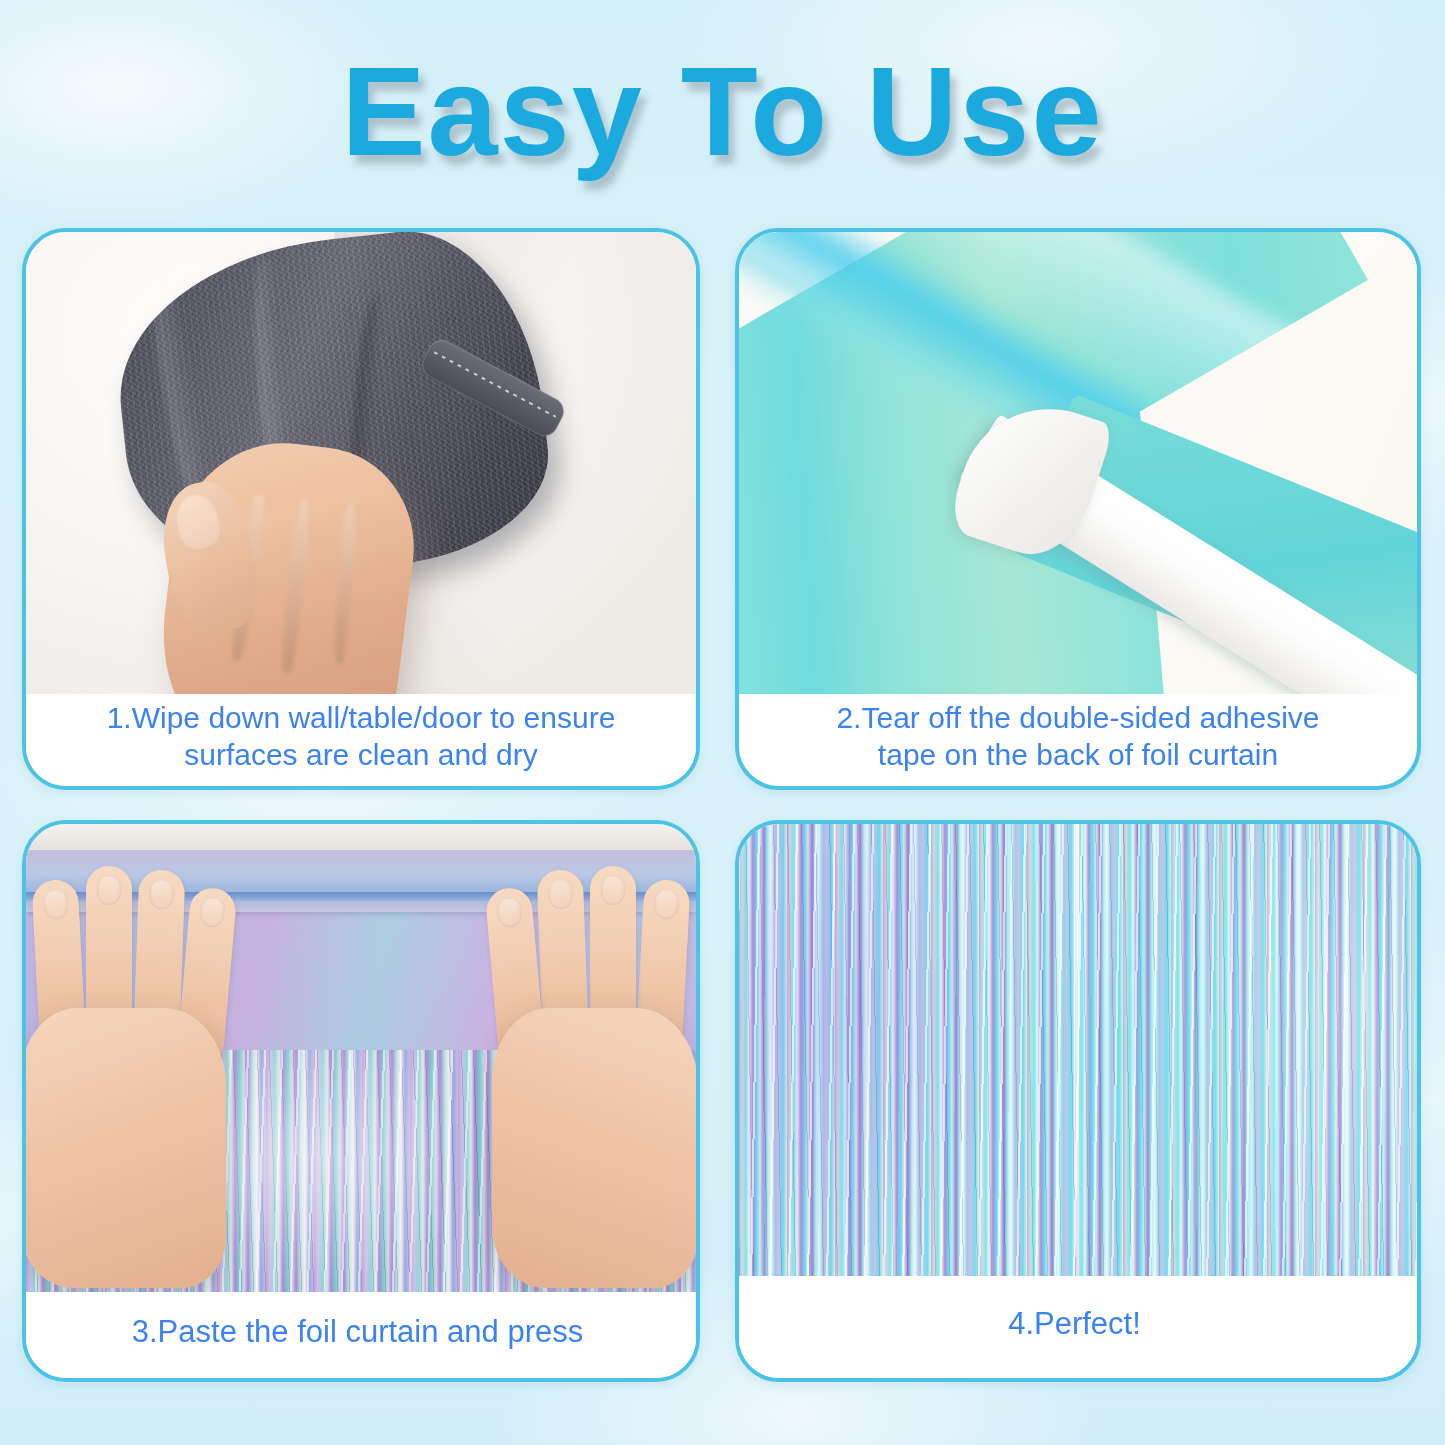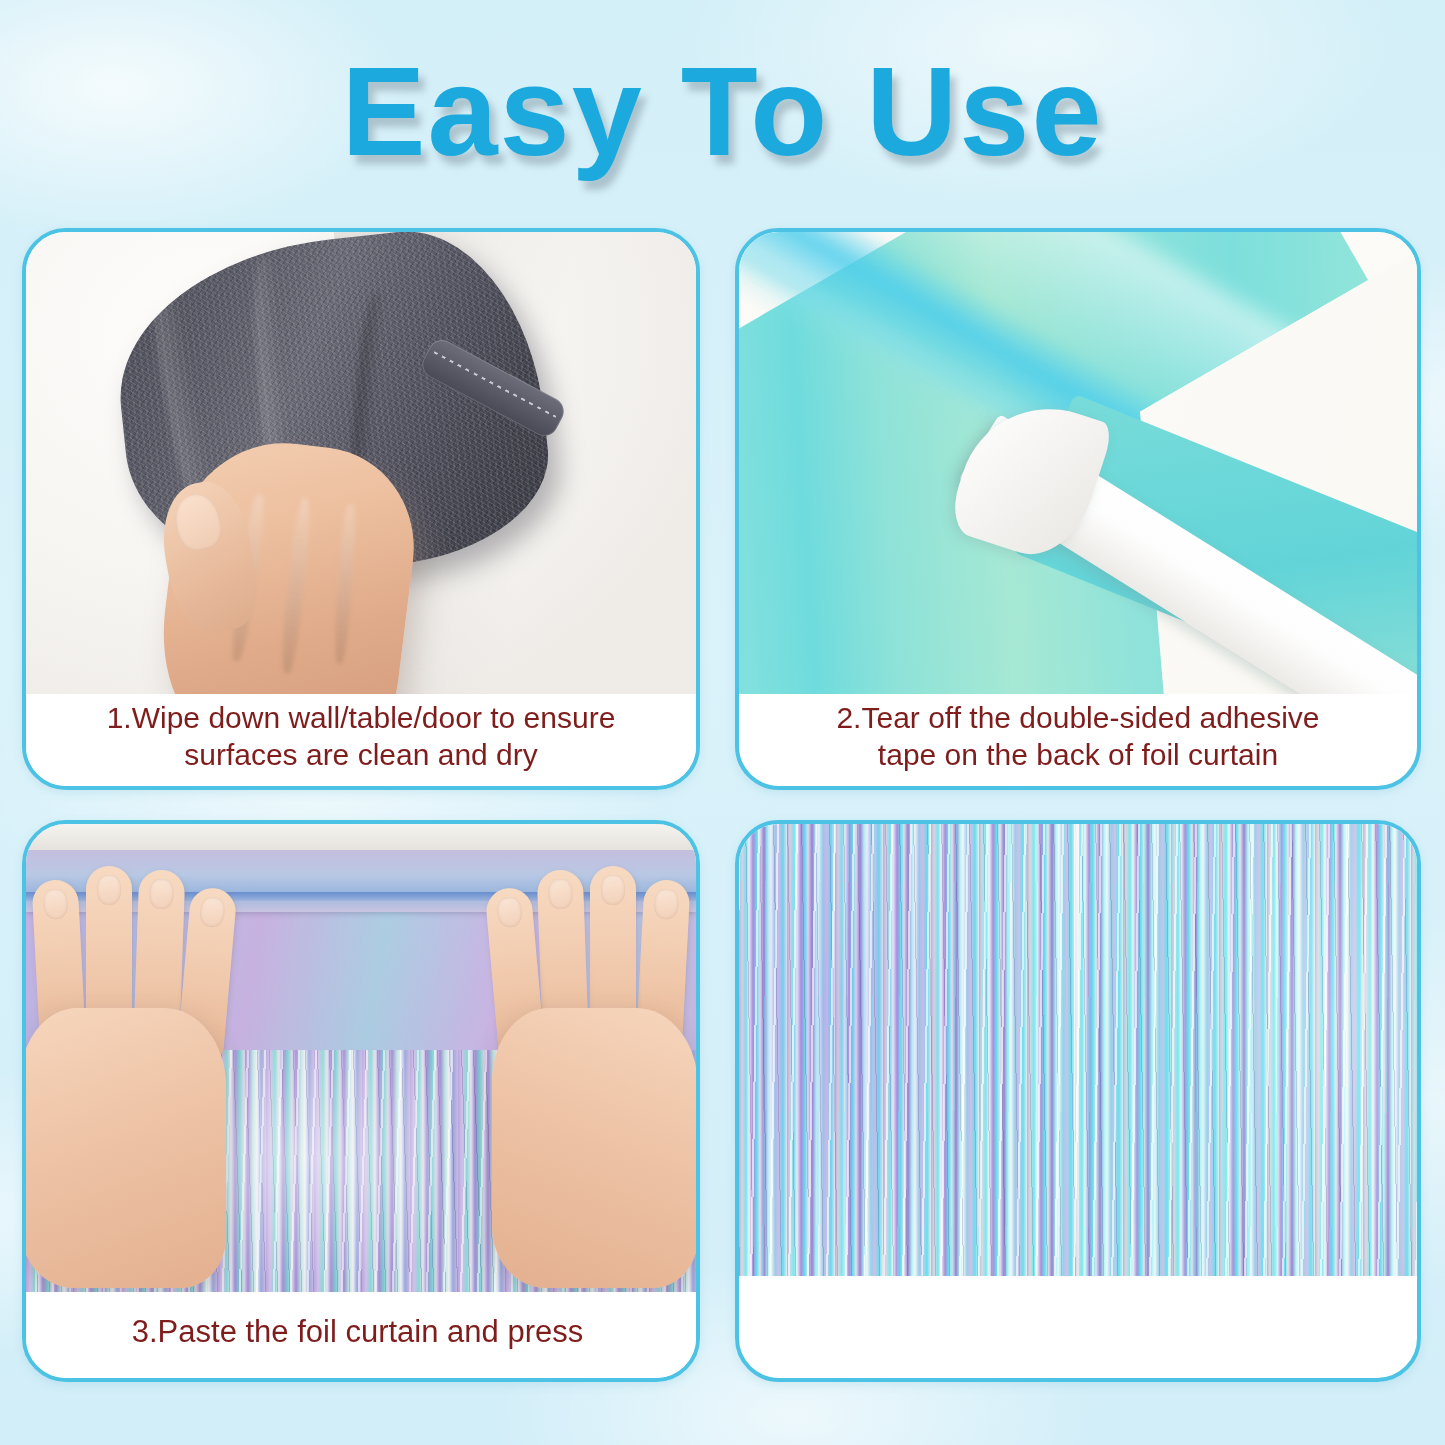--- a/index.html
+++ b/index.html
@@ -69,21 +69,21 @@
   #card1 .photo, #card2 .photo { height:462px; }
   #card3 .photo { height:468px; }
   #card4 .photo { height:452px; }
 
   .caption {
     flex:1;
     display:flex;
     align-items:center;
     justify-content:center;
     text-align:center;
-    color:#7f1d1d;
+    color:#3b82f6;
     font-size:30px;
     line-height:1.22;
     padding:0 16px 6px;
     background:#fff;
     white-space:pre-line;
   }
   #card3 .caption, #card4 .caption { font-size:31px;padding-left:9px; }
 
   
   #photo1 {
@@ -449,15 +449,16 @@
       <div class="wallbottom"></div>
     </div>
     <div class="caption">3.Paste the foil curtain and press</div>
   </div>
 
   <div class="card" id="card4">
     <div class="photo" id="photo4">
       <div class="shine"></div>
       <div class="seam"></div>
     </div>
+    <div class="caption">4.Perfect!</div>
   </div>
 
 </div>
 
 </body></html>

